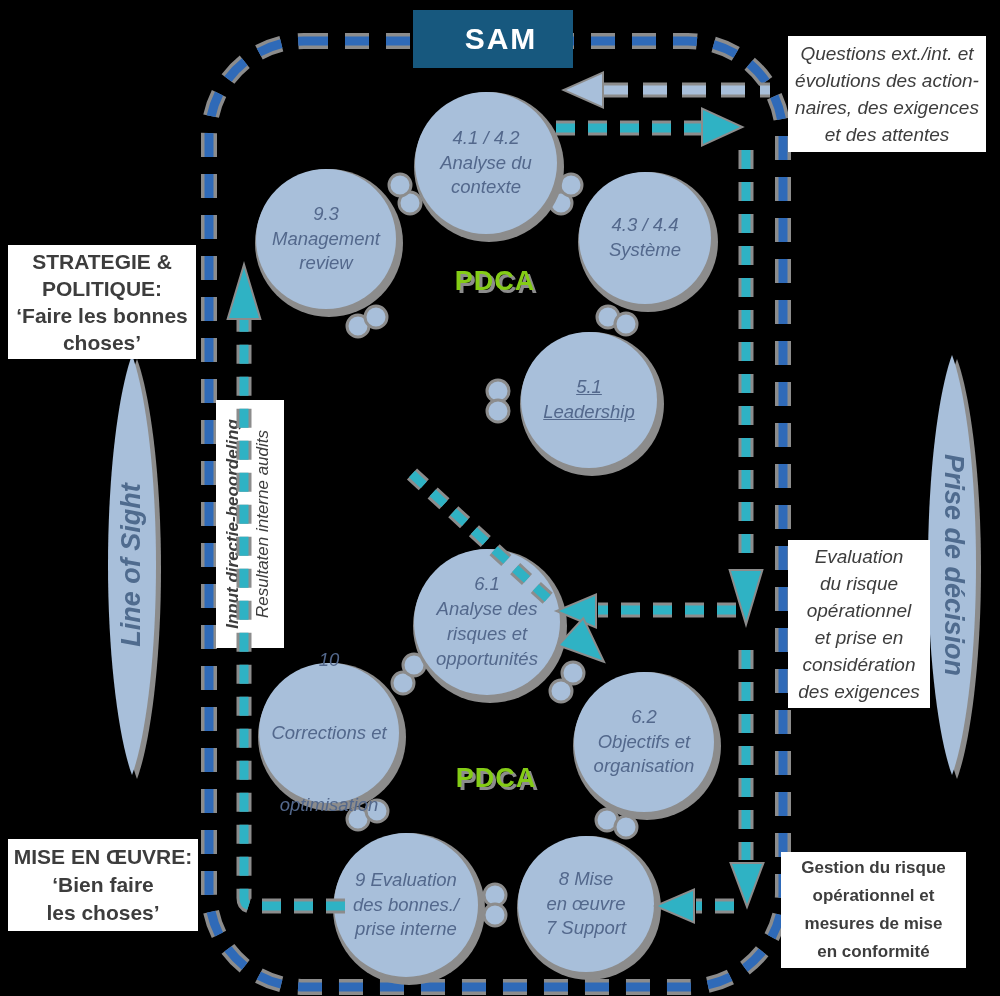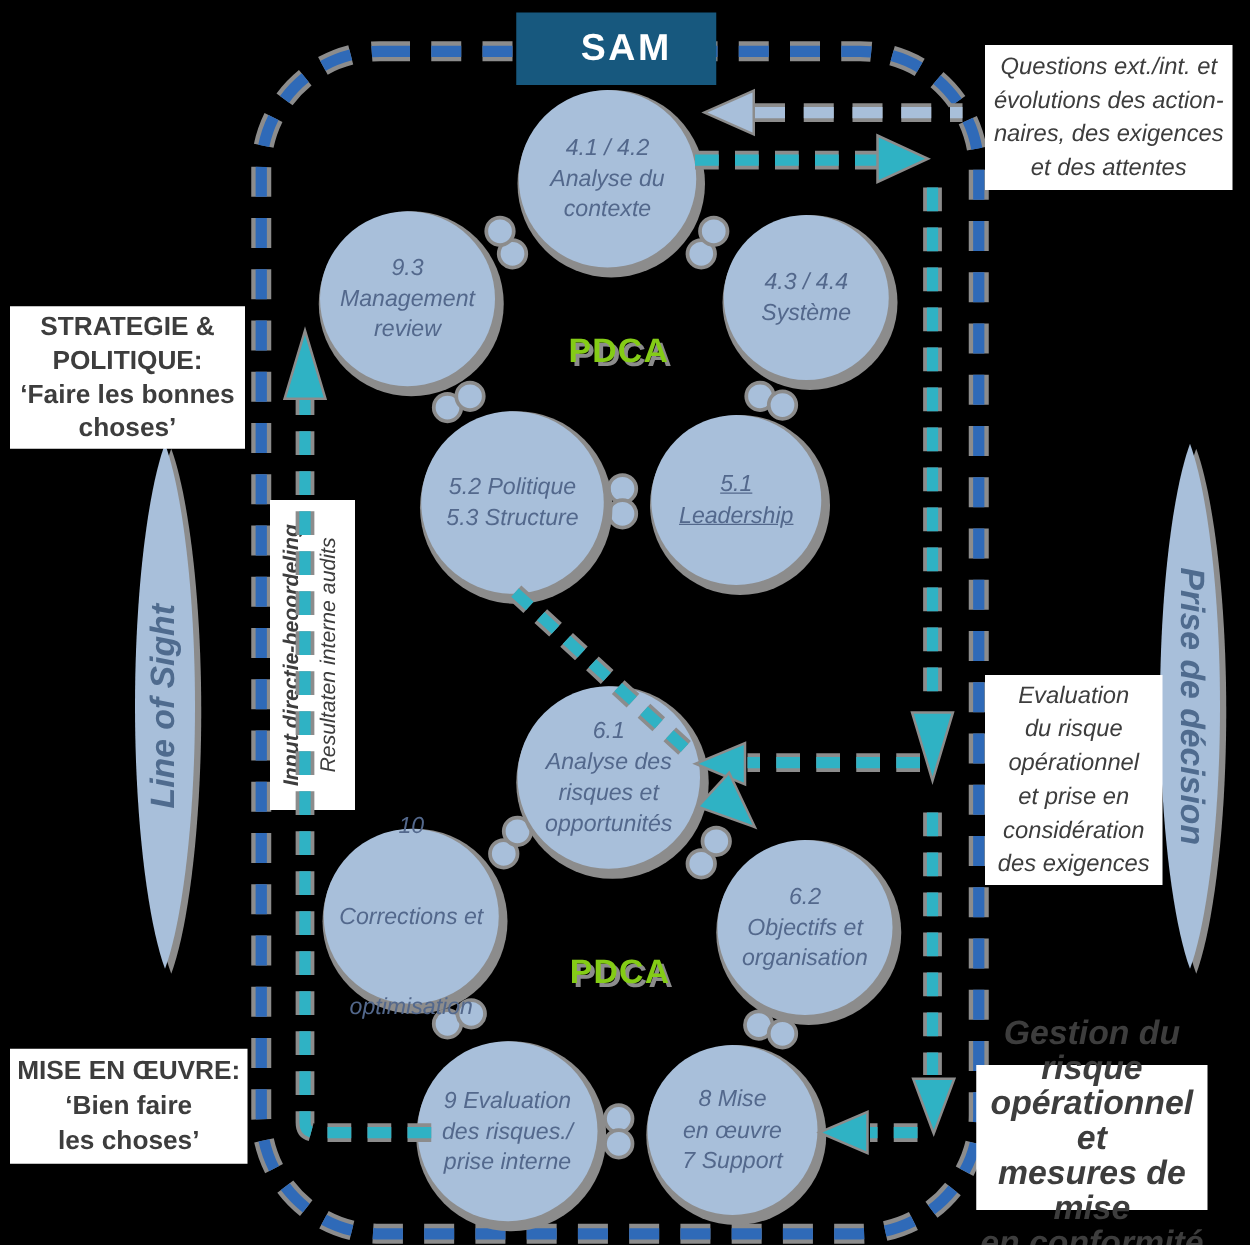--- a/index.html
+++ b/index.html
@@ -10,21 +10,21 @@
   
   .circle{position:absolute;border-radius:50%;background:#a8bfda;
           box-shadow:3px 4px 0 4px #8c8c8c;
           display:flex;flex-direction:column;align-items:center;justify-content:center;
           text-align:center;font-style:italic;color:#53688c;font-size:18.5px;line-height:1.34;}
   
   .wbox{position:absolute;background:#fff;color:#3d3d3d;text-align:center;
         display:flex;flex-direction:column;align-items:center;justify-content:center;}
   .wbox.it{font-style:italic;font-size:19px;line-height:27px;}
   .wbox.bold-upright{font-weight:bold;font-size:21px;line-height:27px;}
-  .wbox.bold-it{font-weight:bold;font-style:italic;font-size:27px;line-height:28px;}
+  .wbox.bold-it{font-weight:bold;font-size:17px;line-height:28px;}
   
   #sam{position:absolute;left:413px;top:10px;width:144px;height:58px;background:#17587e;
        color:#fff;font-weight:bold;font-size:30px;letter-spacing:2px;
        display:flex;align-items:center;justify-content:center;padding-left:16px;}
   
   .pdca{position:absolute;transform:translate(-50%,-50%);color:#84cc16;font-weight:bold;
         font-size:27px;letter-spacing:1px;text-shadow:3px 3px 0 #8c8c8c;}
   
   .lens-text{position:absolute;white-space:nowrap;font-weight:bold;font-style:italic;
              font-size:27px;color:#4f6b8e;}
@@ -113,41 +113,37 @@
     <div>Gestion du risque</div>
     <div>opérationnel et</div>
     <div>mesures de mise</div>
     <div>en conformité</div>
   </div>
 
   <div id="vpanel"></div>
   <div class="vlabel" style="left:233px;top:524px;transform:translate(-50%,-50%) rotate(-90deg);font-weight:bold;">Input directie-beoordeling</div>
   <div class="vlabel" style="left:263px;top:524px;transform:translate(-50%,-50%) rotate(-90deg);">Resultaten interne audits</div>
 
-  <div class="circle" style="left:415px;top:72px;width:142px;height:142px;">
+  <div class="circle" style="left:415px;top:92px;width:142px;height:142px;">
     <div>4.1 / 4.2</div>
     <div>Analyse du</div>
     <div>contexte</div>
   </div>
 
   <div class="circle" style="left:256px;top:169px;width:140px;height:140px;">
     <div>9.3</div>
     <div>Management</div>
     <div>review</div>
   </div>
 
   <div class="circle" style="left:579px;top:172px;width:132px;height:132px;">
     <div>4.3 / 4.4</div>
     <div>Système</div>
   </div>
 
-  <div class="circle" style="left:337px;top:329px;width:146px;height:146px;">
-    <div>5.2 Politique</div>
-    <div>5.3 Structure</div>
-  </div>
 
   <div class="circle" style="left:521px;top:332px;width:136px;height:136px;text-decoration:underline;">
     <div>5.1</div>
     <div>Leadership</div>
   </div>
 
   <div class="circle" style="left:414px;top:549px;width:146px;height:146px;">
     <div>6.1</div>
     <div>Analyse des</div>
     <div>risques et</div>
@@ -161,21 +157,21 @@
   </div>
 
   <div class="circle" style="left:574px;top:672px;width:140px;height:140px;">
     <div>6.2</div>
     <div>Objectifs et</div>
     <div>organisation</div>
   </div>
 
   <div class="circle" style="left:334px;top:833px;width:144px;height:144px;">
     <div>9 Evaluation</div>
-    <div>des risques./</div>
+    <div>des bonnes./</div>
     <div>prise interne</div>
   </div>
 
   <div class="circle" style="left:518px;top:836px;width:136px;height:136px;">
     <div>8 Mise</div>
     <div>en œuvre</div>
     <div>7 Support</div>
   </div>
 
   <div class="pdca" style="left:495px;top:281px;">PDCA</div>

